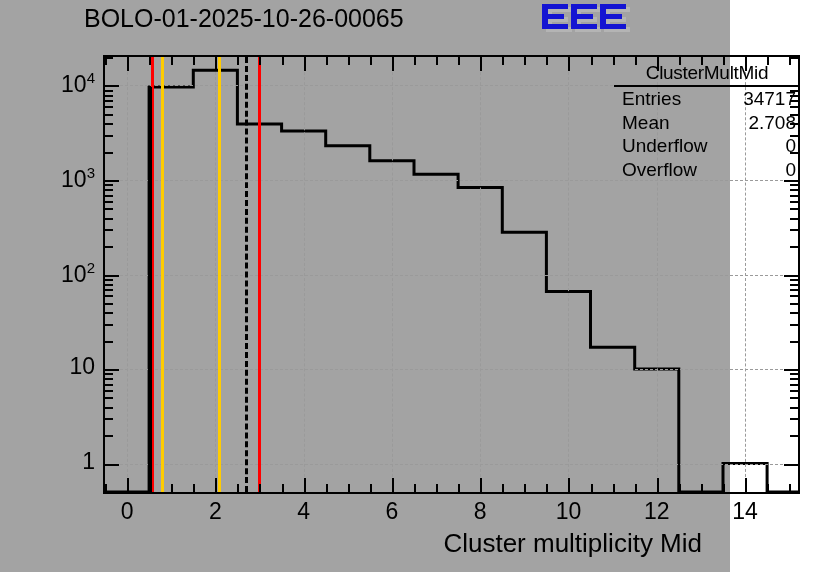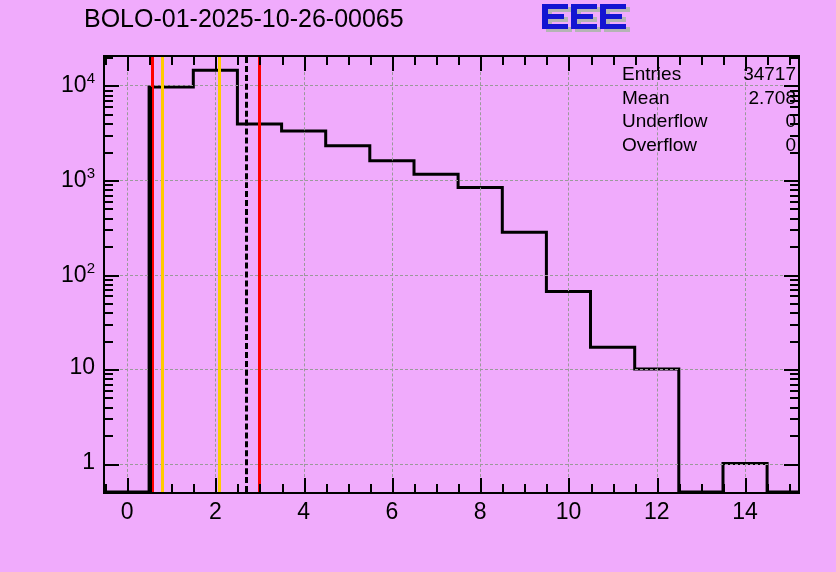--- a/index.html
+++ b/index.html
@@ -1,17 +1,17 @@
 <!DOCTYPE html>
 <html><head>
 <meta charset="utf-8">
 <style>
   html,body{margin:0;padding:0;background:#ffffff;}
   body{width:836px;height:572px;overflow:hidden;font-family:"Liberation Sans",sans-serif;}
-  #root{position:relative;width:836px;height:572px;background:#f0abfc;}
+  #root{position:relative;width:694px;height:572px;background:#a3a3a3;padding-left:36px;}
 
   
   .title{
     position:absolute;left:84px;top:4px;
     font-size:25px;color:#000;letter-spacing:0px;white-space:nowrap;
   }
 
   
   .logo{position:absolute;left:541px;top:2px;width:295px;height:40px;}
   .logo-eee{position:absolute;left:0px;top:1px;width:90px;height:34px;}
@@ -287,22 +287,24 @@
       <div class="tick ytick" style="left: 784px; top: 85.4542px; width: 14px;"></div>
       <div class="tick ytick" style="left: 105px; top: 57px; width: 8px;"></div>
       <div class="tick ytick" style="left: 790px; top: 57px; width: 8px;"></div>
       <div class="ylab" style="left: 15px; width: 80px; top: 447.546px;">1</div>
       <div class="ylab" style="left: 15px; width: 80px; top: 353.023px;">10</div>
       <div class="ylab" style="left: 15px; width: 80px; top: 258.5px;">10<sup>2</sup></div>
       <div class="ylab" style="left: 15px; width: 80px; top: 163.977px;">10<sup>3</sup></div>
       <div class="ylab" style="left: 15px; width: 80px; top: 69.4542px;">10<sup>4</sup></div>
     </div>
 
+  <div class="axis-title">Cluster multiplicity Mid</div>
 
   <div class="stats">
+    <div class="stats-title">ClusterMultMid</div>
     <div id="stats-rows">
         <div class="stats-row">
           <span class="k">Entries</span>
           <span class="v">34717</span>
         </div>
         <div class="stats-row">
           <span class="k">Mean</span>
           <span class="v">2.708</span>
         </div>
         <div class="stats-row">

